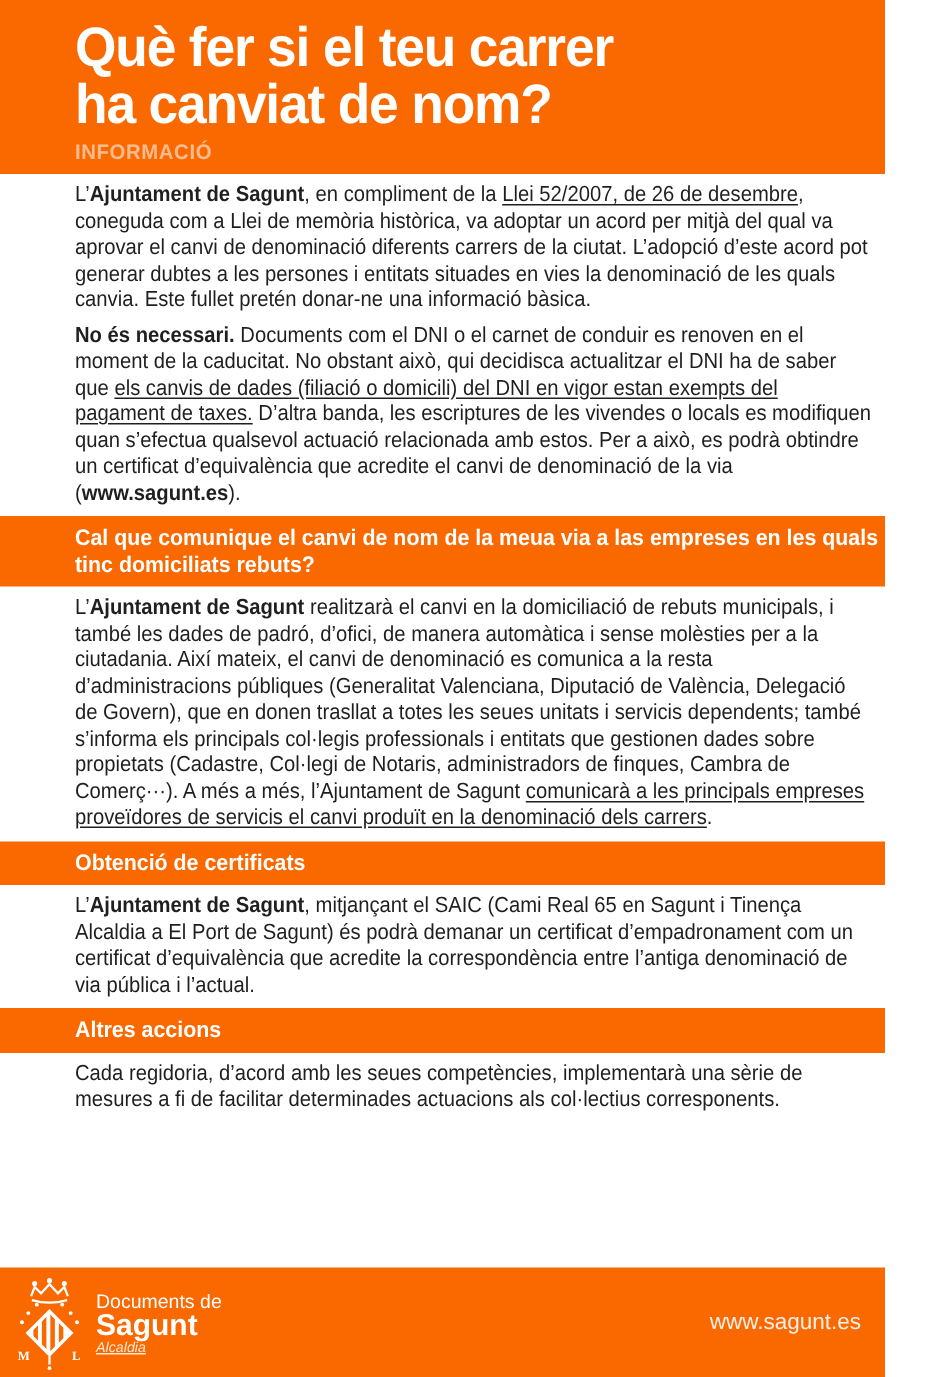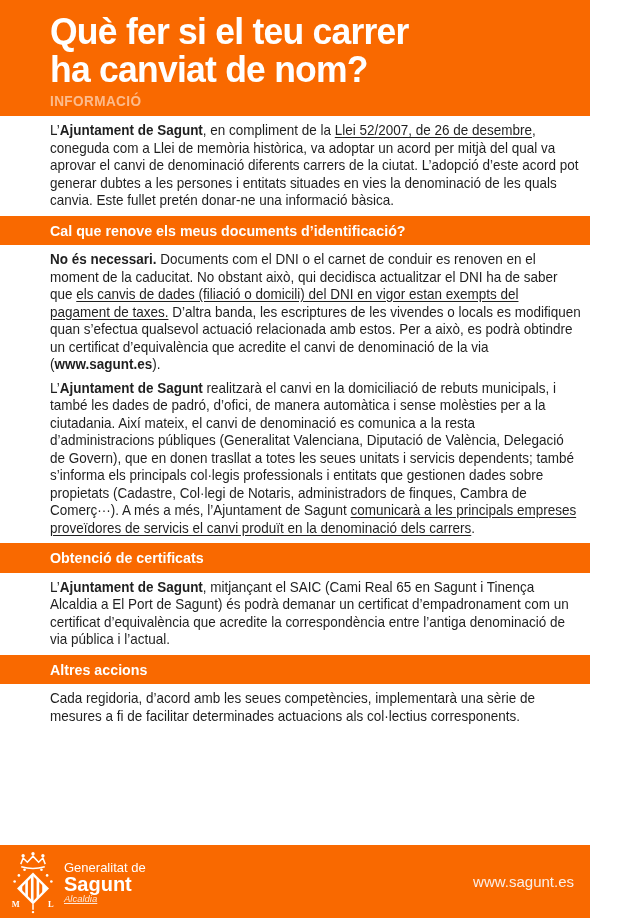--- a/index.html
+++ b/index.html
@@ -66,25 +66,25 @@
   <div class="band header">
     <h1 class="title">
       <span class="line">Què fer si el teu carrer</span>
       <span class="line">ha canviat de nom?</span>
     </h1>
     <div class="kicker">INFORMACIÓ</div>
   </div>
 
   <p class="para"><span>L’</span><span class="b">Ajuntament de Sagunt</span><span>, en compliment de la </span><span class="u">Llei 52/2007, de 26 de desembre</span><span>, coneguda com a Llei de memòria històrica, va adoptar un acord per mitjà del qual va aprovar el canvi de denominació diferents carrers de la ciutat. L’adopció d’este acord pot generar dubtes a les persones i entitats situades en vies la denominació de les quals canvia. Este fullet pretén donar-ne una informació bàsica.</span></p>
 
-  <div class="bar">
-    <h2>Cal que renove els meus documents d’identificació?</h2>
-  </div>
   <p class="para"><span class="b">No és necessari.</span><span> Documents com el DNI o el carnet de conduir es renoven en el moment de la caducitat. No obstant això, qui decidisca actualitzar el DNI ha de saber que </span><span class="u">els canvis de dades (filiació o domicili) del DNI en vigor estan exempts del pagament de taxes.</span><span> D’altra banda, les escriptures de les vivendes o locals es modifiquen quan s’efectua qualsevol actuació relacionada amb estos. Per a això, es podrà obtindre un certificat d’equivalència que acredite el canvi de denominació de la via (</span><span class="b">www.sagunt.es</span><span>).</span></p>
 
+  <div class="bar">
+    <h2>Cal que comunique el canvi de nom de la meua via a las empreses en les quals tinc domiciliats rebuts?</h2>
+  </div>
   <p class="para"><span>L’</span><span class="b">Ajuntament de Sagunt</span><span> realitzarà el canvi en la domiciliació de rebuts municipals, i també les dades de padró, d’ofici, de manera automàtica i sense molèsties per a la ciutadania. Així mateix, el canvi de denominació es comunica a la resta d’administracions públiques (Generalitat Valenciana, Diputació de València, Delegació de Govern), que en donen trasllat a totes les seues unitats i servicis dependents; també s’informa els principals col·legis professionals i entitats que gestionen dades sobre propietats (Cadastre, Col·legi de Notaris, administradors de finques, Cambra de Comerç···). A més a més, l’Ajuntament de Sagunt </span><span class="u">comunicarà a les principals empreses proveïdores de servicis el canvi produït en la denominació dels carrers</span><span>.</span></p>
 
   <div class="bar">
     <h2>Obtenció de certificats</h2>
   </div>
   <p class="para"><span>L’</span><span class="b">Ajuntament de Sagunt</span><span>, mitjançant el SAIC (Cami Real 65 en Sagunt i Tinença Alcaldia a El Port de Sagunt) és podrà demanar un certificat d’empadronament com un certificat d’equivalència que acredite la correspondència entre l’antiga denominació de via pública i l’actual.</span></p>
 
   <div class="bar">
     <h2>Altres accions</h2>
   </div>
@@ -117,20 +117,20 @@
         <circle cx="33" cy="21" r="1.4"></circle>
           <circle cx="39" cy="27" r="1.4"></circle>
           <circle cx="43.5" cy="33.5" r="1.4"></circle>
         <rect x="23.2" y="57.5" width="1.6" height="6"></rect>
         <circle cx="24" cy="66" r="1.3"></circle>
       </g>
       <text x="1.5" y="60.5" font-size="9" font-weight="bold" fill="#fff" font-family="Liberation Serif, serif">M</text>
       <text x="40" y="60.5" font-size="9" font-weight="bold" fill="#fff" font-family="Liberation Serif, serif">L</text>
     </svg>
     <div class="org">
-      <div class="org-prefix">Generalitat de</div>
+      <div class="org-prefix">Documents de</div>
       <div class="org-name">Sagunt</div>
       <div class="org-sub">Alcaldia</div>
     </div>
     <div class="website">www.sagunt.es</div>
   </div>
 
 </div>
 
 </body></html>

